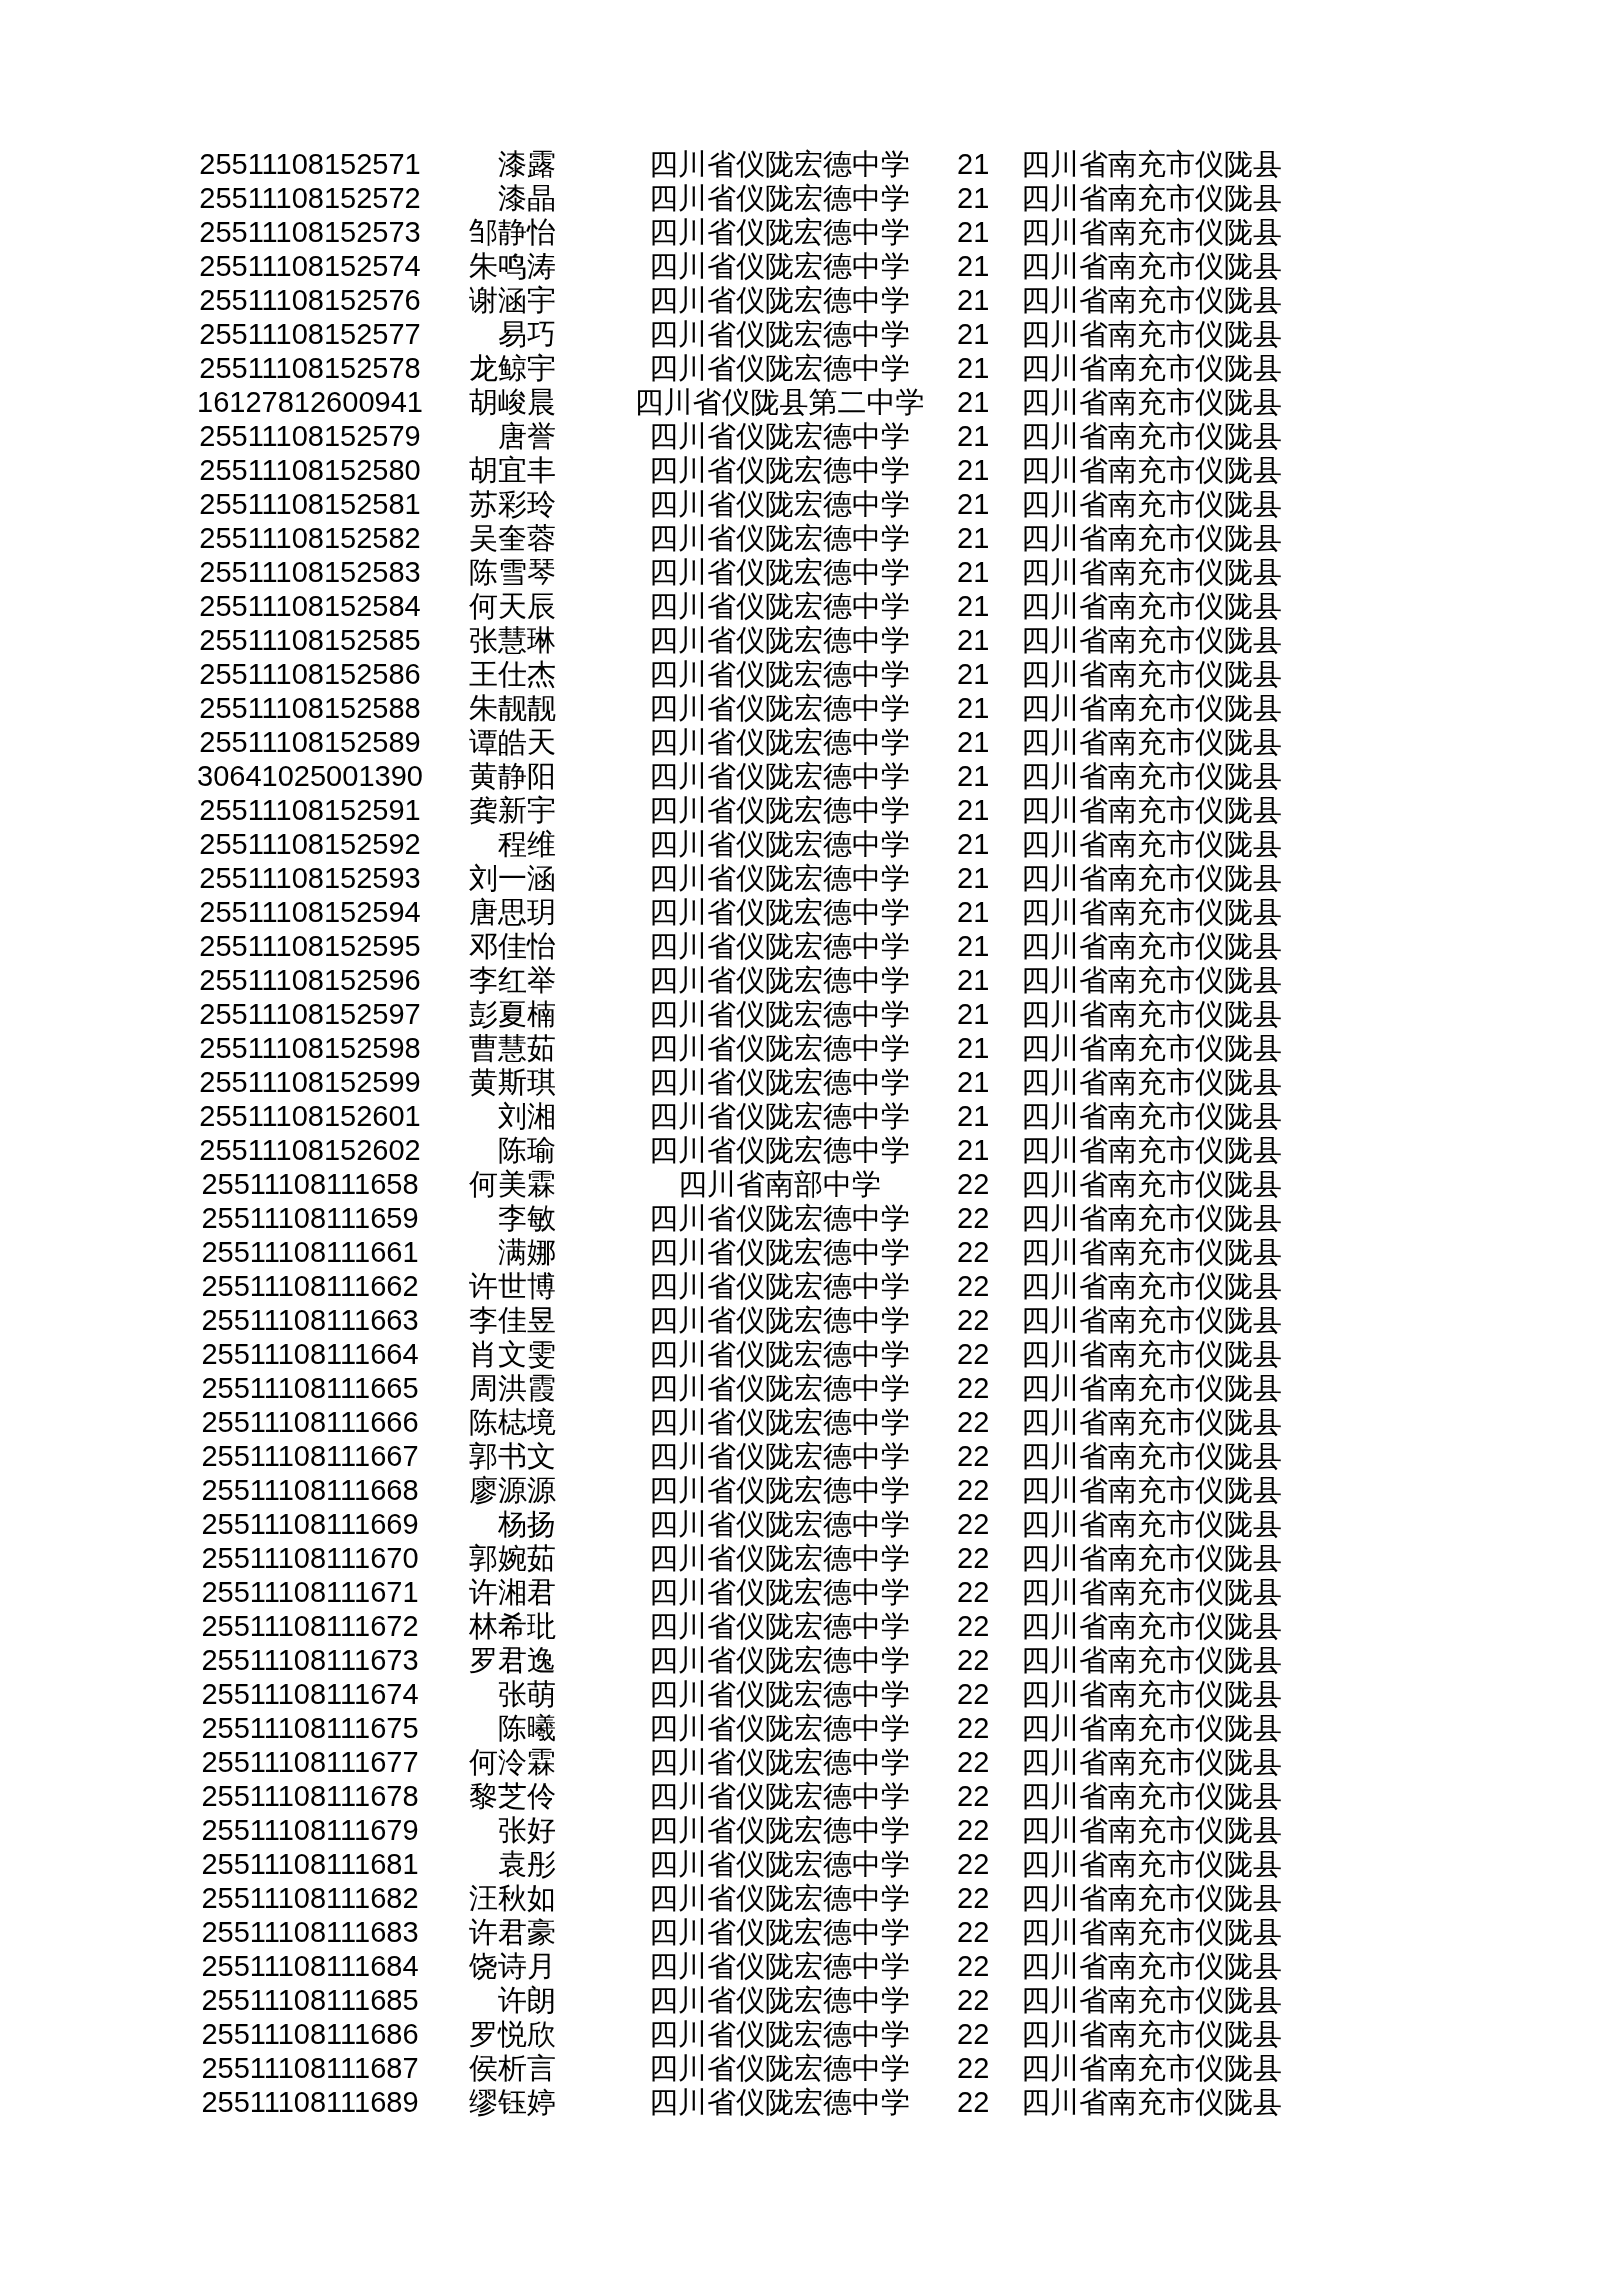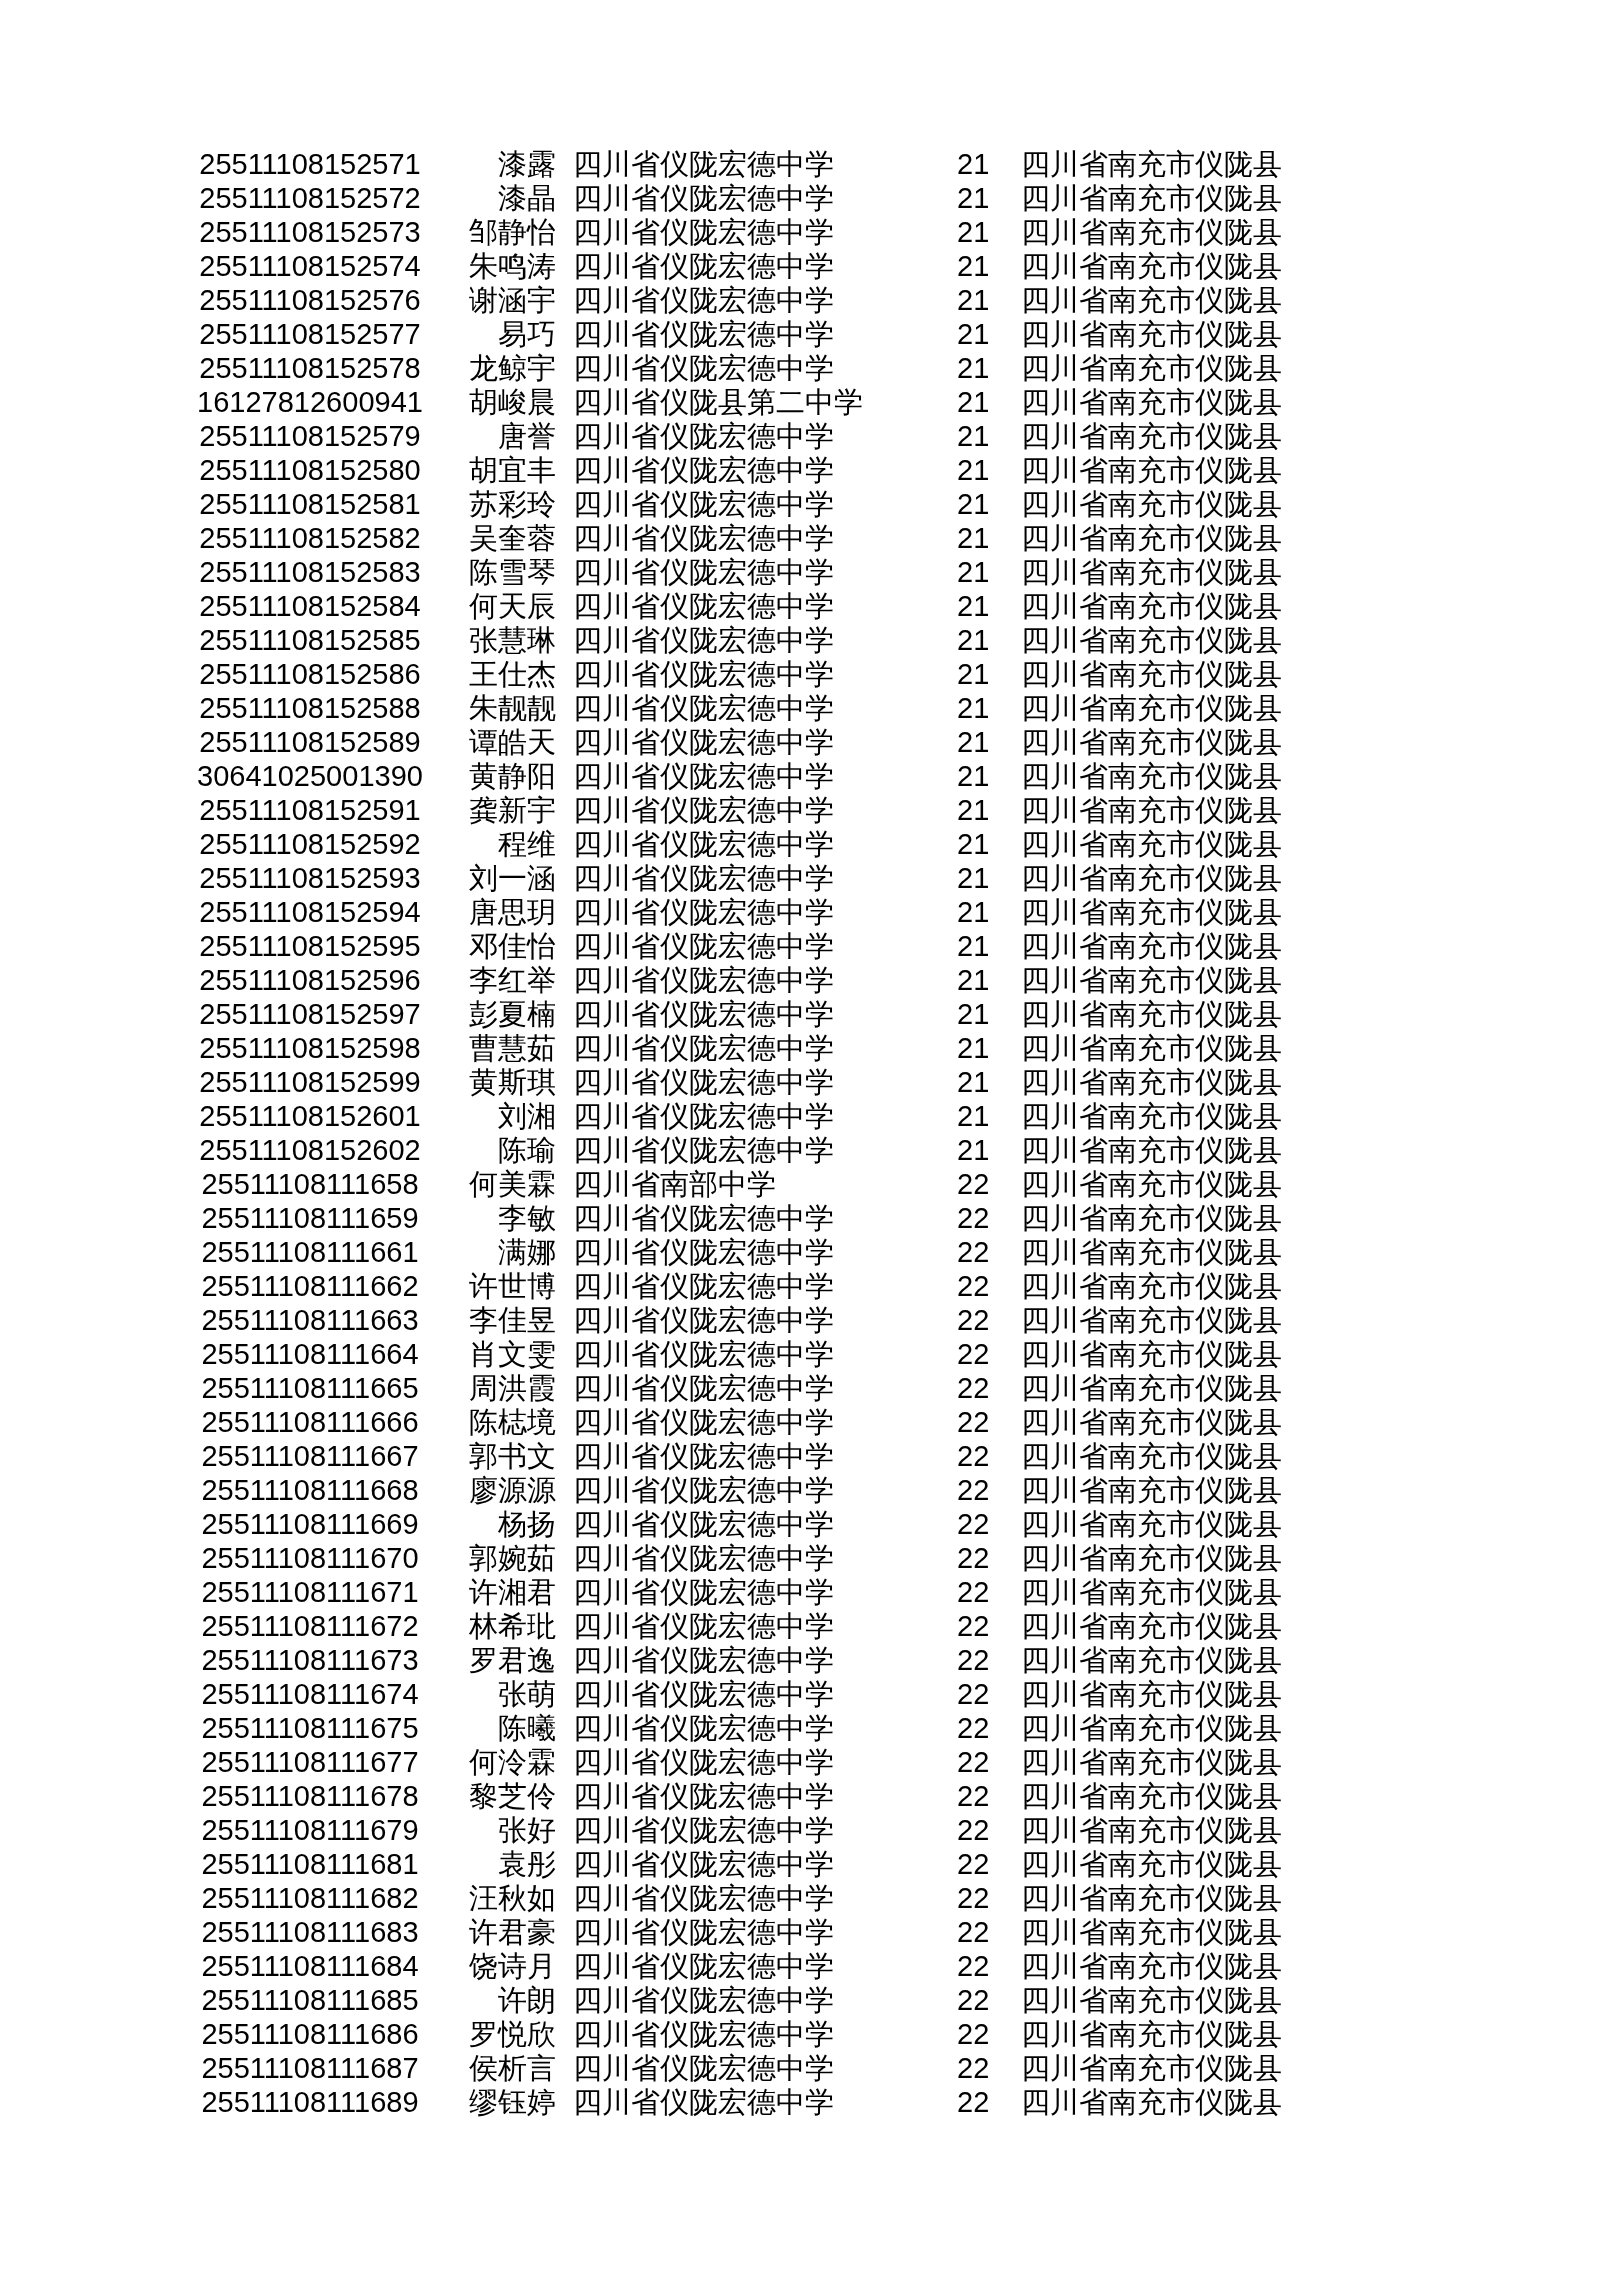--- a/index.html
+++ b/index.html
@@ -41,22 +41,23 @@
     text-align: center;
     font-family: "Liberation Sans", "DejaVu Sans", sans-serif;
     margin-left: 28px;
   }
   .cell.name {
     left: 360px;
     width: 196px;
     text-align: right;
   }
   .cell.school {
-    left: 573px;
+    left: 616px;
     width: 327px;
+    text-align: center;
   }
   .cell.num {
     left: 957px;
     width: 79px;
     text-align: left;
     font-family: "Liberation Sans", "DejaVu Sans", sans-serif;
   }
   .cell.county {
     left: 1021px;
     width: 327px;

